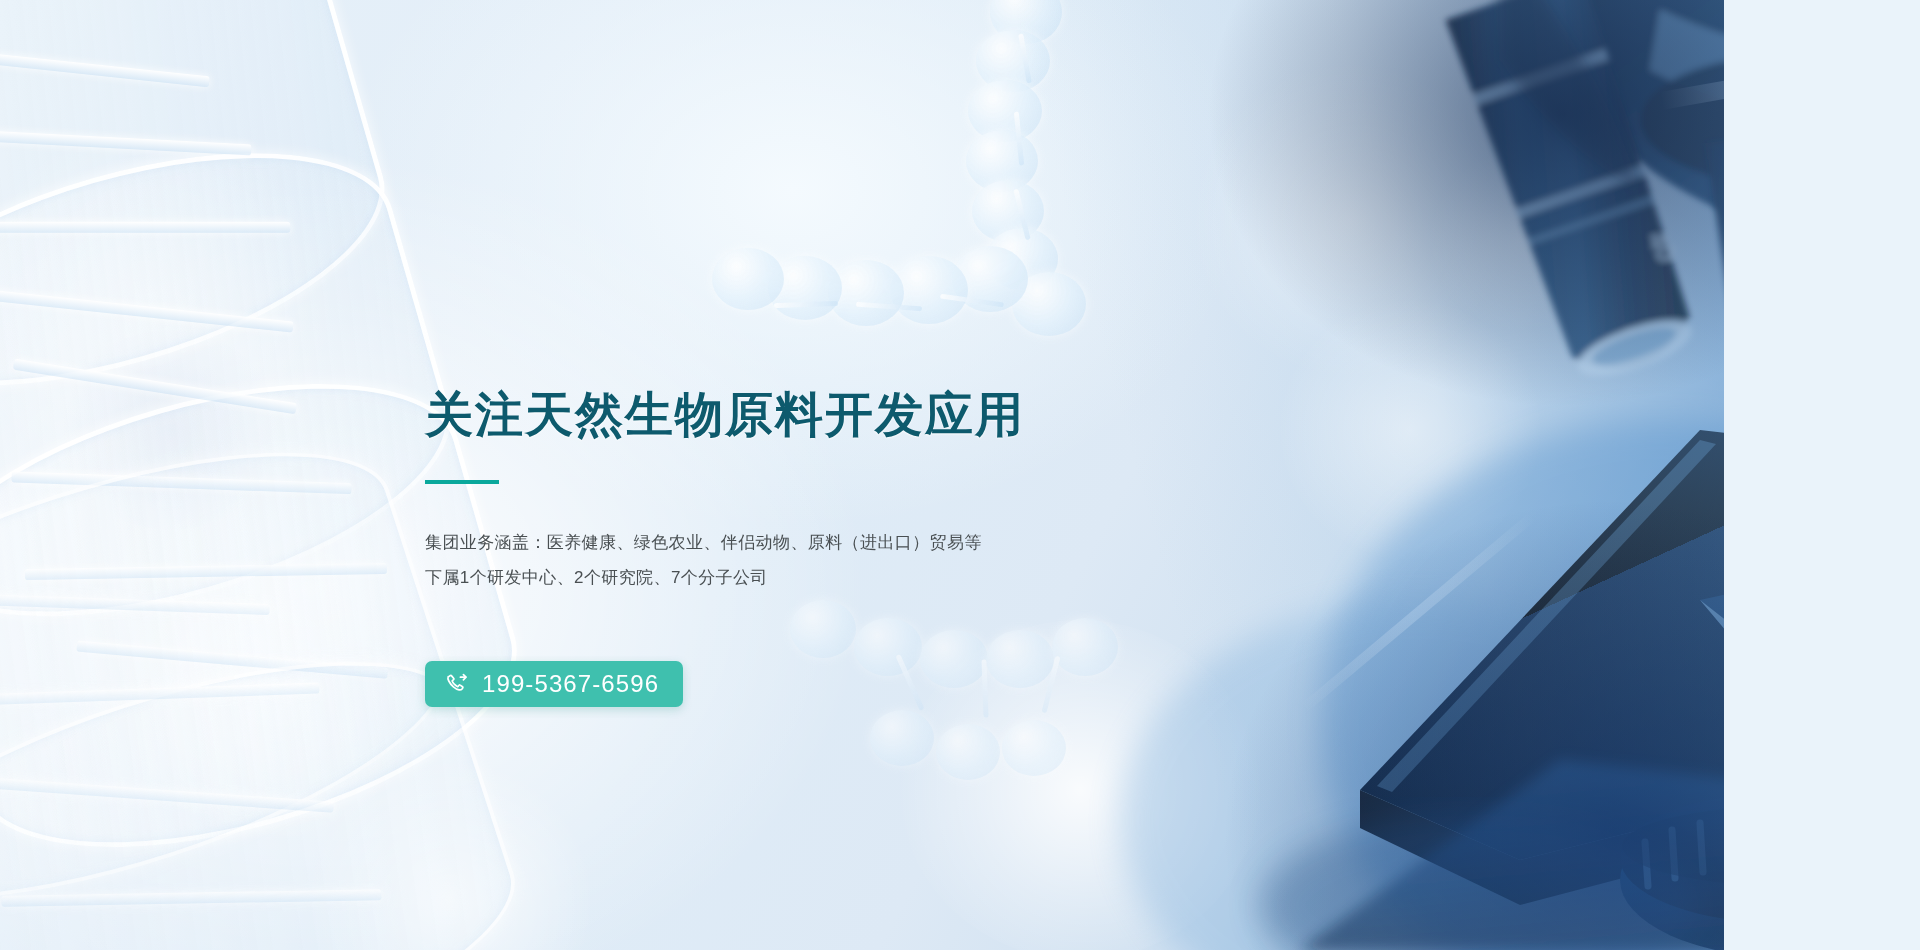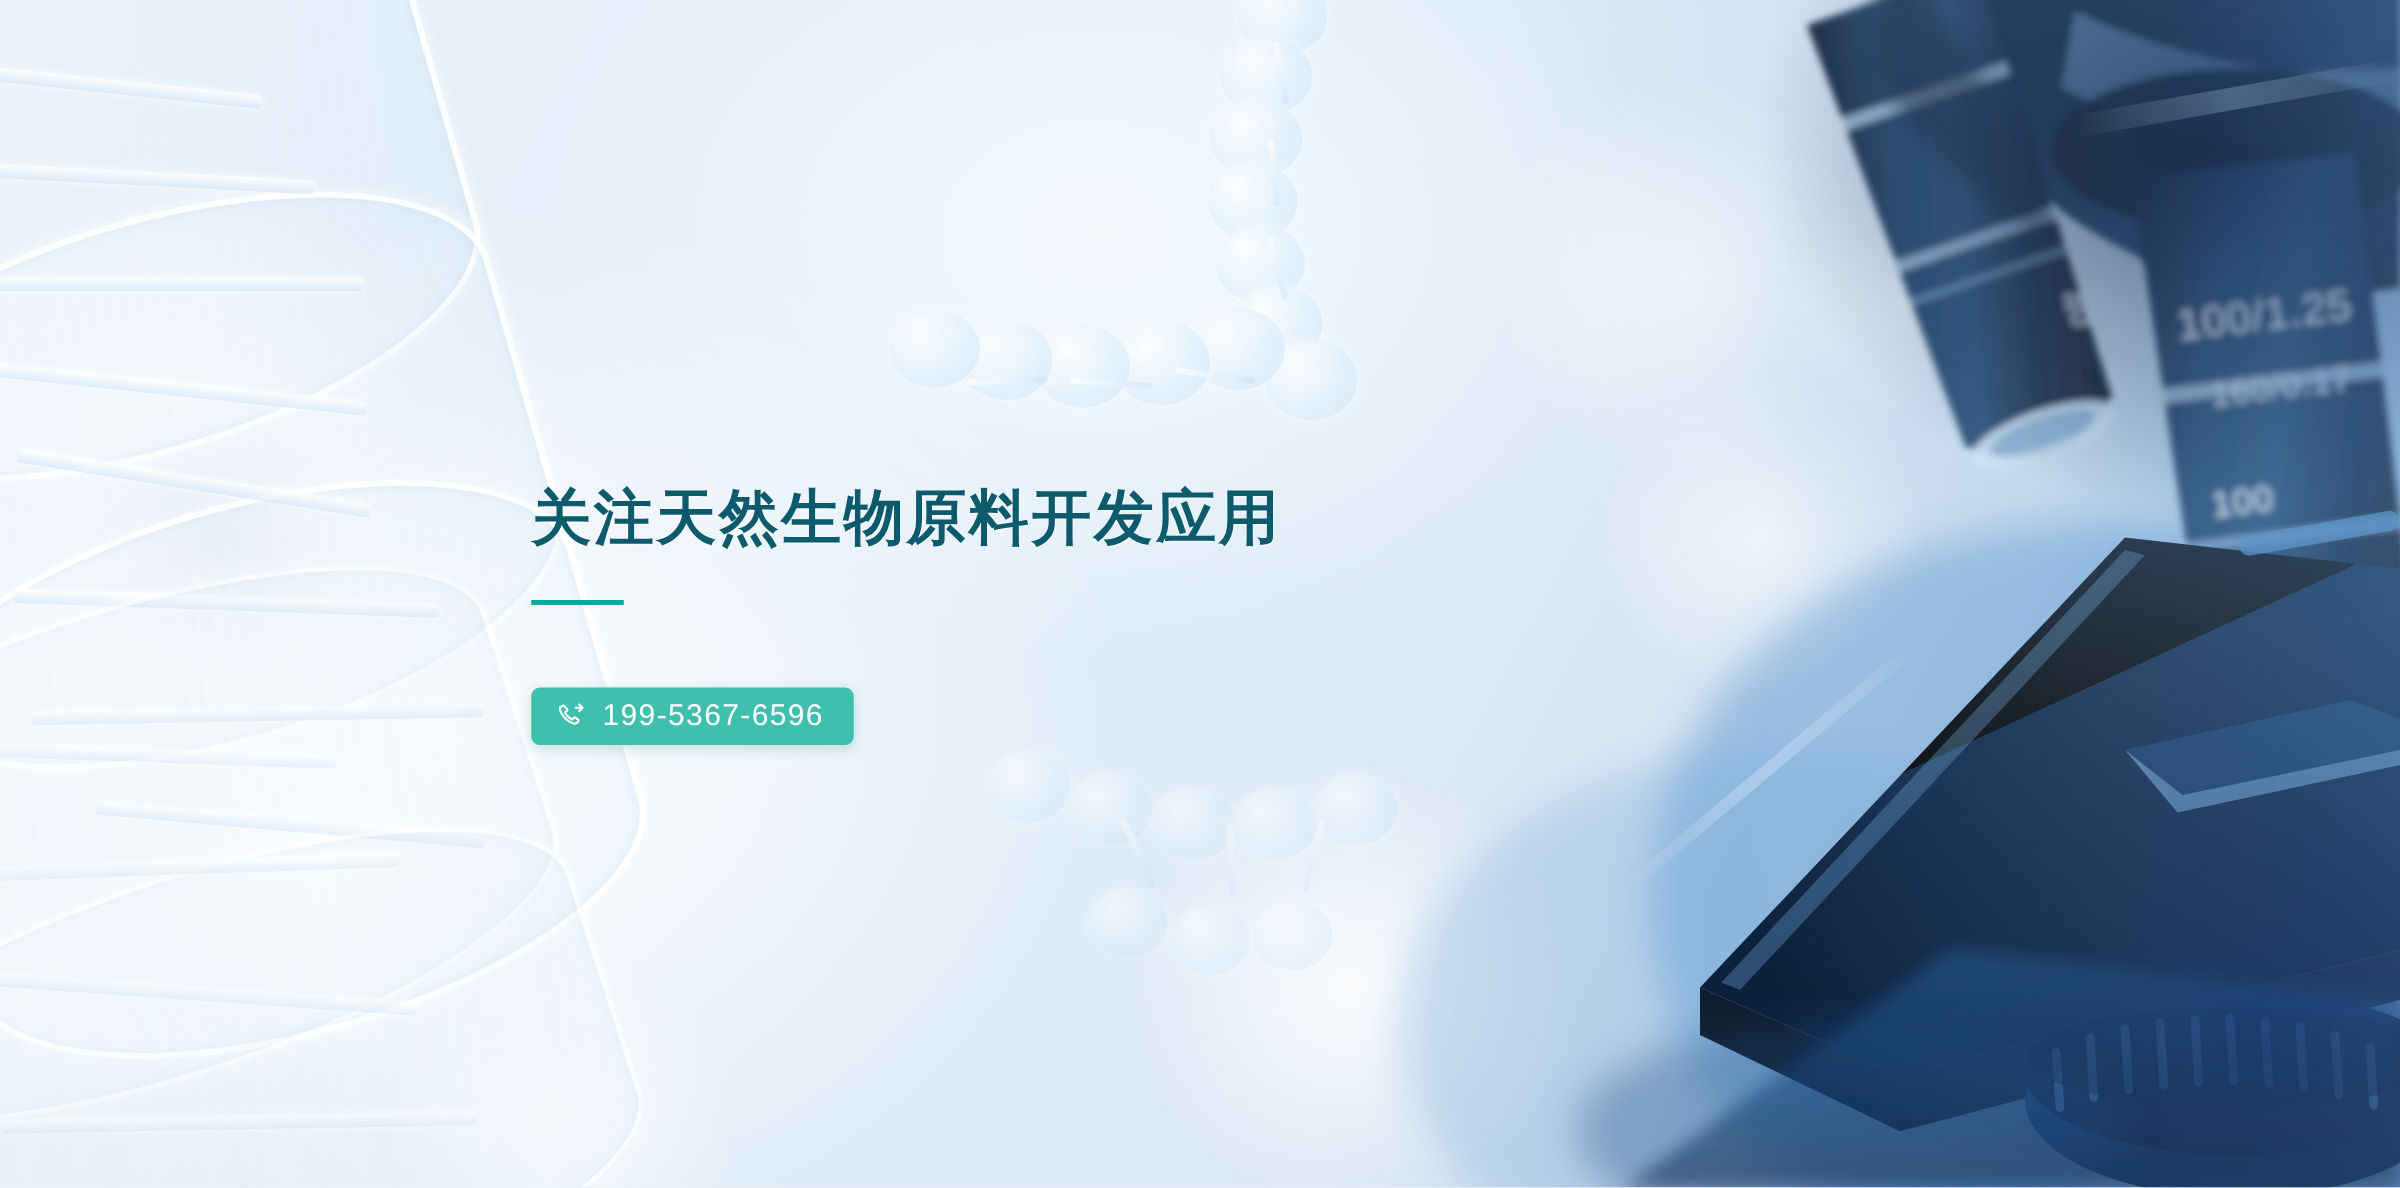--- a/index.html
+++ b/index.html
@@ -6,21 +6,21 @@
   * { margin:0; padding:0; box-sizing:border-box; }
   html,body { width:1920px; height:950px; overflow:hidden; }
   body {
     font-family:"Liberation Sans","DejaVu Sans",sans-serif;
     background:#eaf3fa;
   }
 
   
   .hero {
     position:relative;
-    width:1920px;
+    width:1724px;
     height:950px;
     overflow:hidden;
     background:
       radial-gradient(ellipse 900px 700px at 18% 62%, #ffffff 0%, rgba(255,255,255,0) 62%),
       radial-gradient(ellipse 700px 520px at 46% 20%, #f4fafe 0%, rgba(244,250,254,0) 65%),
       linear-gradient(118deg,#e7f1f9 0%,#e3eef8 26%,#dfecf7 46%,#dde9f5 62%,#cfe0f0 76%,#a9c7e2 88%,#7fa8cd 100%);
     padding-left: 40px;
   }
 
   
@@ -337,20 +337,24 @@
   </div>
 
   <div class="right-wash"></div>
 
   <div class="content">
 
     <h1 class="headline">关注天然生物原料开发应用</h1>
 
     <div class="rule"></div>
 
+    <div class="subtitle">
+      <span class="line">集团业务涵盖：医养健康、绿色农业、伴侣动物、原料（进出口）贸易等</span>
+      <span class="line">下属1个研发中心、2个研究院、7个分子公司</span>
+    </div>
 
     <button class="phone-btn">
       <span class="ic">
         <svg viewBox="0 0 24 24" width="24" height="24" fill="none" stroke="#ffffff" stroke-width="1.7" stroke-linecap="round" stroke-linejoin="round">
           <path d="M3.2 4.6c-.5 1.1-.3 2.6.6 4.4 1 2.1 2.7 4.2 4.6 5.8 1.9 1.6 3.9 2.7 5.6 3 1.4.2 2.4-.1 3-.9l.7-1c.3-.4.2-.9-.2-1.2l-2.3-1.6c-.4-.3-.9-.2-1.2.2l-.8 1c-.2.3-.6.4-.9.2-1-.5-2-1.3-3-2.3-.9-1-1.6-2-2-2.9-.2-.3-.1-.7.2-.9l1-.7c.4-.3.5-.8.3-1.2L6.6 3.9c-.3-.4-.8-.5-1.2-.3l-1.1.6c-.5.2-.9.5-1.1.4z"></path>
           <path d="M15.4 5.2h5.2"></path>
           <path d="M18.4 2.6l2.6 2.6-2.6 2.6"></path>
         </svg>
       </span>
       <span class="num">199-5367-6596</span>

